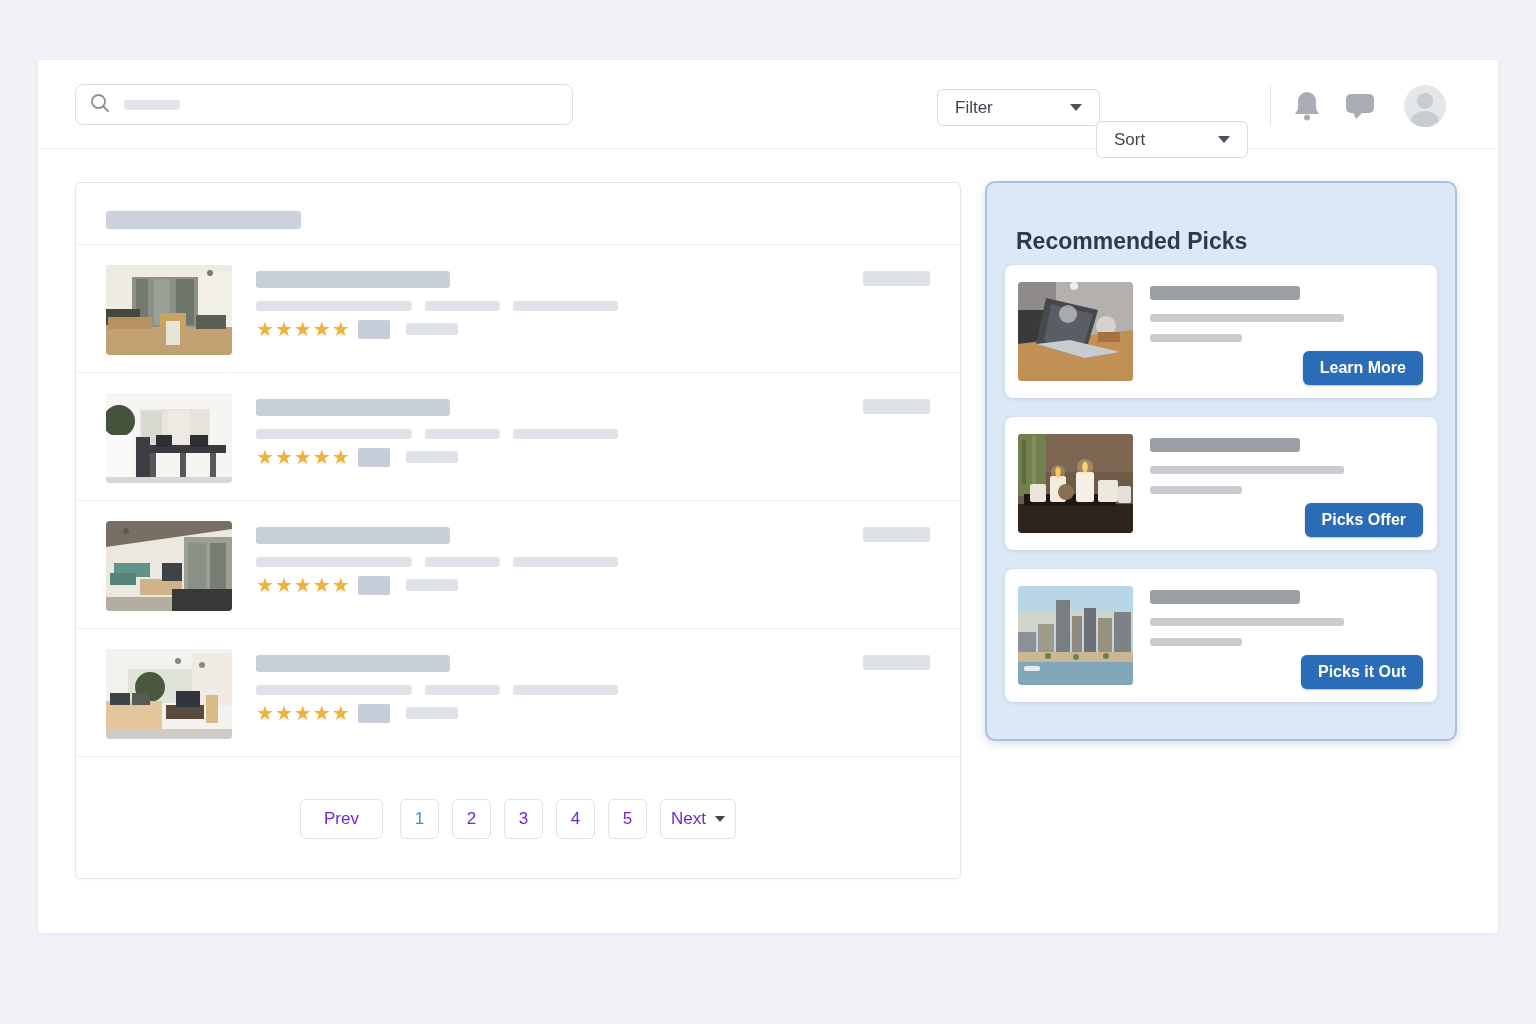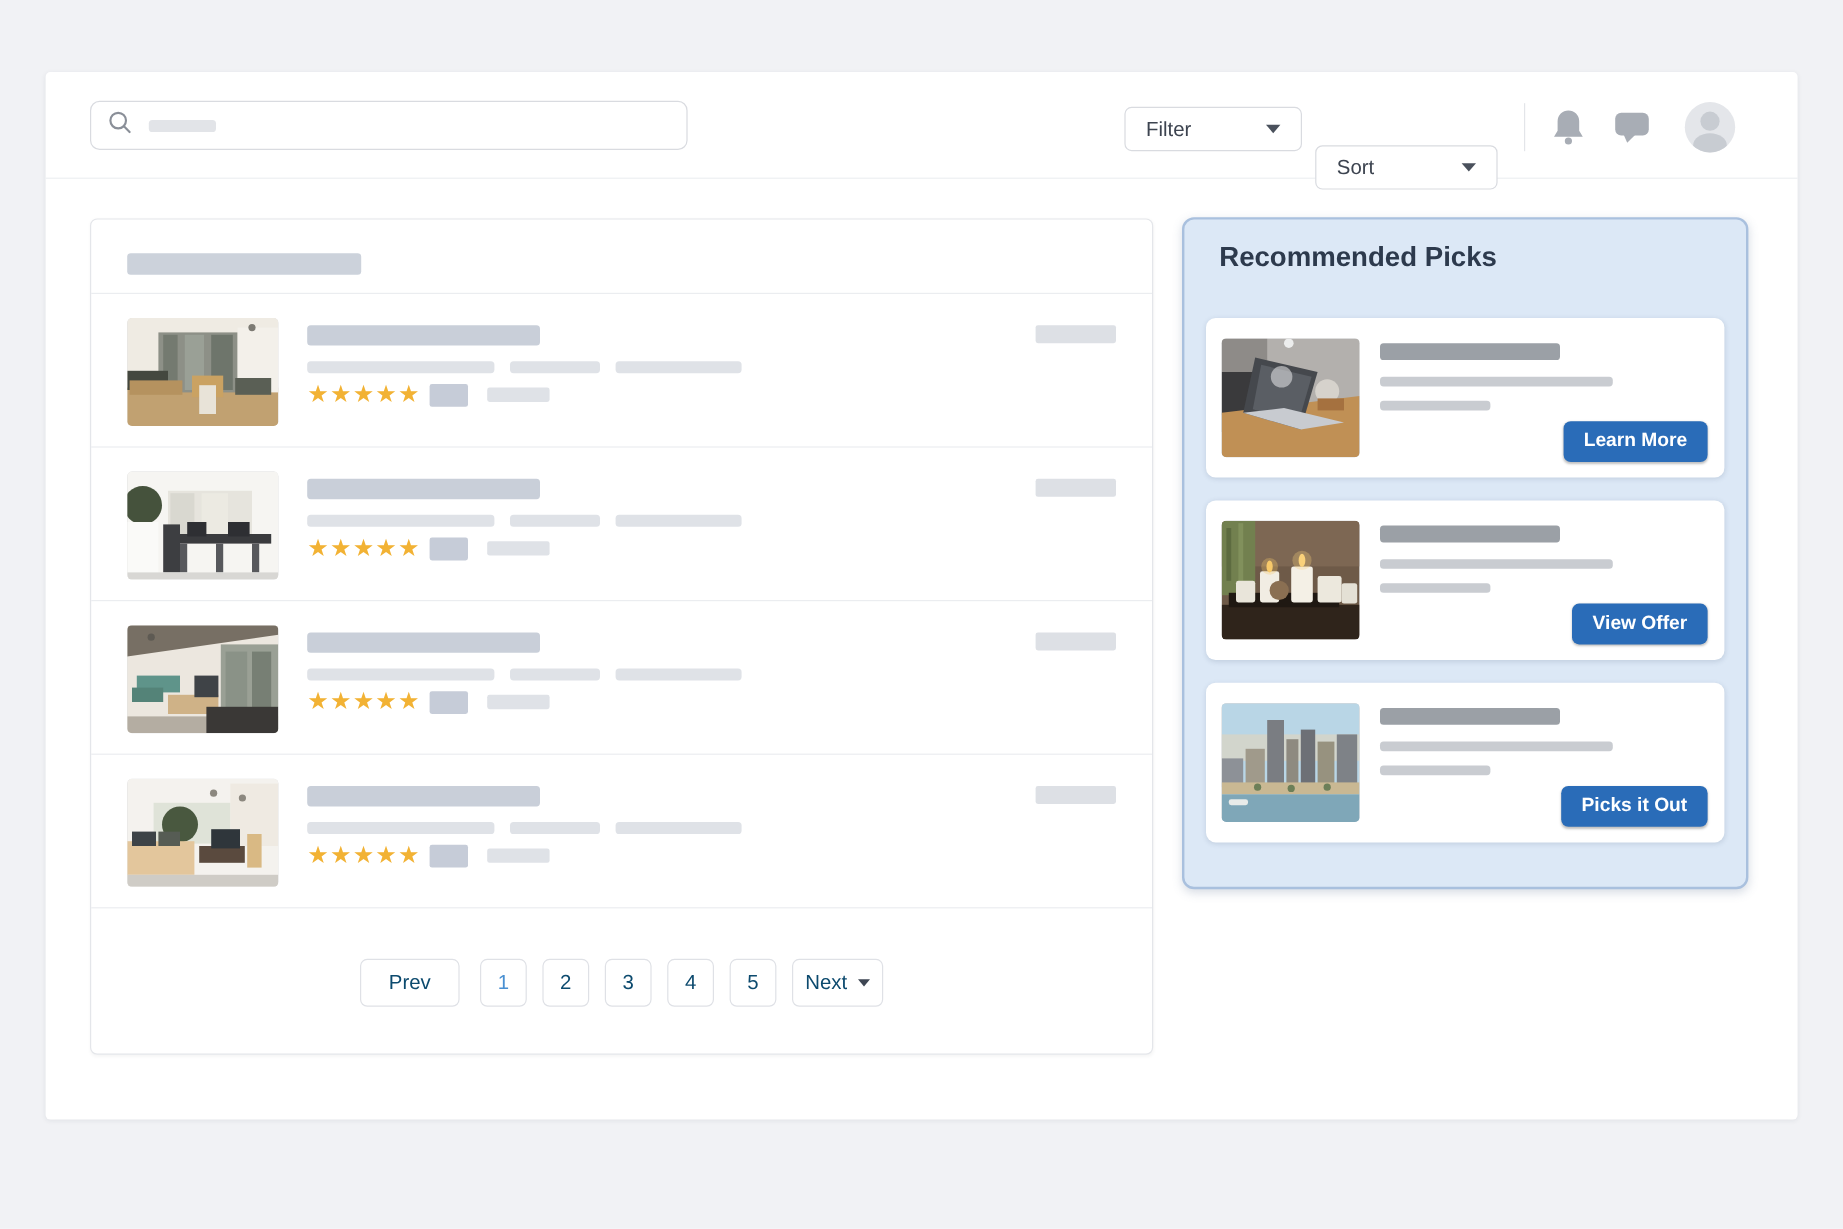--- a/index.html
+++ b/index.html
@@ -22,21 +22,21 @@
     border:1px solid #d9dbe0; border-radius:8px; background:#fff;
     display:flex; align-items:center; padding:0 13px; gap:13px; cursor:text;
   }
   .search-skel { width:56px; height:10px; background:#e2e4e8; border-radius:3px; }
   .dd-btn {
     position:absolute; top:29px; height:37px;
     border:1px solid #d9dbe0; border-radius:6px; background:#fff;
     display:flex; align-items:center; justify-content:space-between;
     padding:0 17px; font-size:17px; color:#3d4450; cursor:pointer;
   }
-  .dd-filter { left:899px; width:148px; }
+  .dd-filter { left:899px; width:163px; }
   .dd-sort   { left:1058px; width:152px;margin-top:32px; }
   .caret-down {
     width:0; height:0; border-left:6px solid transparent; border-right:6px solid transparent;
     border-top:7px solid #4a515c;
   }
   .hdr-divider { position:absolute; left:1232px; top:26px; width:1px; height:40px; background:#e3e5e9; }
   .icon-btn { position:absolute; background:none; border:none; cursor:pointer; line-height:0; }
   .bell-btn { left:1255px; top:30px; }
   .chat-btn { left:1307px; top:33px; }
   .avatar {
@@ -71,36 +71,36 @@
   .rating-bar { margin-left:16px; width:52px; height:12px; background:#dfe2e7; border-radius:2px; }
   .price-skel { position:absolute; right:30px; top:26px; width:67px; height:15px; background:#dde0e5; border-radius:2px; }
 
   
   .pagination {
     position:absolute; left:0; right:0; bottom:39px;
     display:flex; justify-content:center; align-items:center; gap:13px;
   }
   .pg-btn {
     height:40px; border:1px solid #dfe1e6; border-radius:6px; background:#fff;
-    font-size:17px; color:#0c4a6e; font-family:"Liberation Sans",sans-serif;
+    font-size:17px; color:#6d28d9; font-family:"Liberation Sans",sans-serif;
     display:flex; align-items:center; justify-content:center; cursor:pointer;
   }
   .pg-prev { width:83px; margin-right:4px; }
   .pg-num  { width:39px; }
   .pg-num.active { color:#4a90d2; }
   .pg-next { width:76px; gap:9px; }
   .pg-caret { width:0; height:0; border-left:5px solid transparent; border-right:5px solid transparent; border-top:6px solid #3e4653; }
 
   
   .reco-panel {
     position:absolute; left:947px; top:121px; width:472px; height:560px;
     background:#dce8f6; border:2px solid #a9c0de; border-radius:10px;
     box-shadow:0 3px 8px rgba(100,120,150,.25);
   }
-  .reco-title { margin:18px 0 0 29px; font-size:23px; font-weight:700; color:#2d3a4d; }
+  .reco-title { margin:45px 0 0 29px; font-size:23px; font-weight:700; color:#2d3a4d; }
   .reco-card {
     position:absolute; left:18px; width:432px; height:133px;
     background:#fff; border-radius:8px; box-shadow:0 1px 4px rgba(50,70,100,.15);
   }
   .rc1 { top:82px; } .rc2 { top:234px; } .rc3 { top:386px; }
   .reco-img { position:absolute; left:13px; top:17px; width:115px; height:99px; border-radius:4px; overflow:hidden; background:#ccc; }
   .reco-img svg { display:block; width:115px; height:99px; }
   .reco-skel-title { position:absolute; left:145px; top:21px; width:150px; height:14px; background:#9ba0a6; border-radius:3px; }
   .reco-skel-l2 { position:absolute; left:145px; top:49px; width:194px; height:8px; background:#c9ccd1; border-radius:3px; }
   .reco-skel-l3 { position:absolute; left:145px; top:69px; width:92px; height:8px; background:#c9ccd1; border-radius:3px; }
@@ -359,21 +359,21 @@
           <ellipse cx="40" cy="38" rx="2.6" ry="5" fill="#f7c96b"></ellipse>
           <ellipse cx="67" cy="33" rx="2.8" ry="5.5" fill="#f9d27a"></ellipse>
           <circle cx="40" cy="38" r="7" fill="#f7c96b" opacity="0.3"></circle>
           <circle cx="67" cy="33" r="8" fill="#f9d27a" opacity="0.3"></circle>
           <circle cx="48" cy="58" r="8" fill="#8a6f52"></circle>
         </svg>
       </div>
       <span class="reco-skel-title"></span>
       <span class="reco-skel-l2"></span>
       <span class="reco-skel-l3"></span>
-      <button class="reco-btn">View Offer</button>
+      <button class="reco-btn">Picks Offer</button>
     </div>
 
     <div class="reco-card rc3">
       <div class="reco-img">
         <svg viewBox="0 0 115 99">
           <rect width="115" height="99" fill="#b9d6e6"></rect>
           <rect x="0" y="26" width="115" height="22" fill="#e3d3bb" opacity="0.6"></rect>
           <rect x="0" y="46" width="18" height="24" fill="#8d9197"></rect>
           <rect x="20" y="38" width="16" height="32" fill="#a09a8b"></rect>
           <rect x="38" y="14" width="14" height="56" fill="#7a7d82"></rect>

